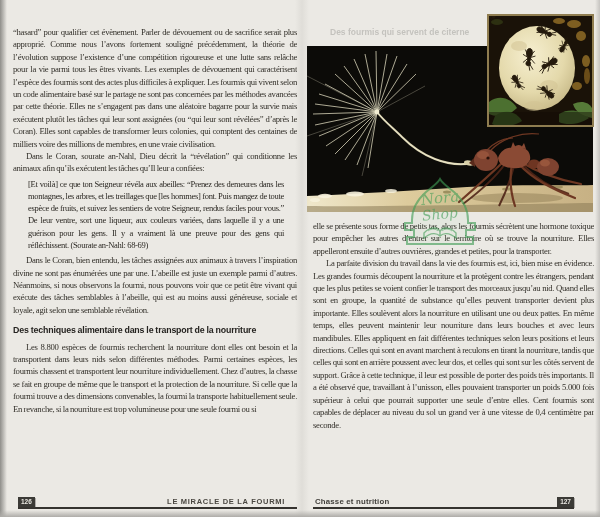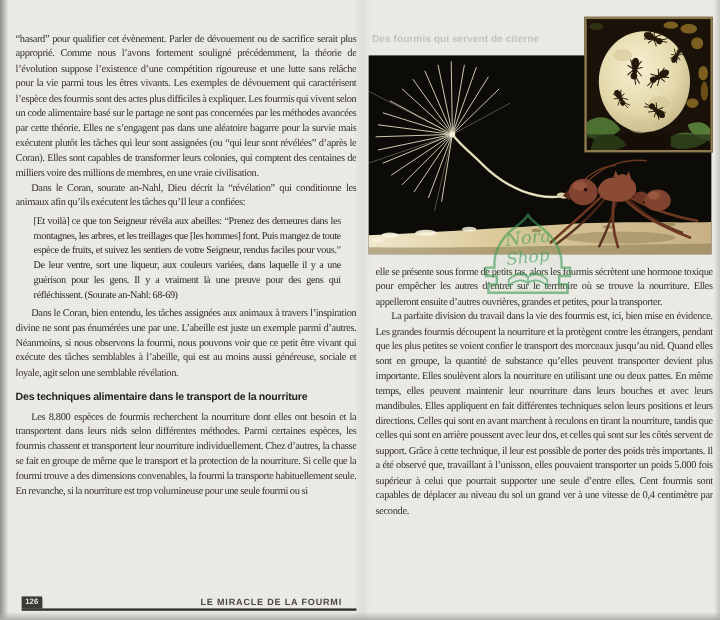--- a/index.html
+++ b/index.html
@@ -37,21 +37,21 @@
   .runtitle{margin-left:auto;padding:0 12px 1px 0;font-family:"Liberation Sans", sans-serif;
            font-weight:bold;font-size:7.5px;letter-spacing:0.7px;color:#4a4741;margin-top:27px;}
   .sectitle{padding:0 0 1px 2px;font-family:"Liberation Sans", sans-serif;
            font-weight:bold;font-size:7.8px;letter-spacing:0.2px;color:#42403c;}
   .footer-right .pagebox{margin-left:auto;}
 
   
   .photo-main{position:absolute;left:307px;top:46px;width:286px;height:166px;}
   .photo-inset{position:absolute;left:487px;top:14px;width:103px;height:109px;
                border:2px solid #8f7d50;box-sizing:content-box;background:#1a1208;}
-  .bleed{position:absolute;left:310px;top:27px;width:250px;
+  .bleed{position:absolute;left:330px;top:27px;width:250px;
          font-family:"Liberation Sans", sans-serif;font-weight:bold;font-size:8.5px;
          color:#9d9c98;opacity:0.5;filter:blur(0.4px);}
   .stamp{position:absolute;left:402px;top:176px;width:76px;height:74px;opacity:0.62;}
   .stamp text{font-family:"DejaVu Serif", serif;font-style:italic;fill:#3f9d55;}
 </style>
 </head>
 <body>
 
 <div class="screen">
 
@@ -197,20 +197,24 @@
 
   <div class="text-col right-col" lang="fr">
     <p>elle se présente sous forme de petits tas, alors les fourmis sécrètent une hormone toxique pour empêcher les autres d’entrer sur le territoire où se trouve la nourriture. Elles appelleront ensuite d’autres ouvrières, grandes et petites, pour la transporter.</p>
     <p class="indent">La parfaite division du travail dans la vie des fourmis est, ici, bien mise en évidence. Les grandes fourmis découpent la nourriture et la protègent contre les étrangers, pendant que les plus petites se voient confier le transport des morceaux jusqu’au nid. Quand elles sont en groupe, la quantité de substance qu’elles peuvent transporter devient plus importante. Elles soulèvent alors la nourriture en utilisant une ou deux pattes. En même temps, elles peuvent maintenir leur nourriture dans leurs bouches et avec leurs mandibules. Elles appliquent en fait différentes techniques selon leurs positions et leurs directions. Celles qui sont en avant marchent à reculons en tirant la nourriture, tandis que celles qui sont en arrière poussent avec leur dos, et celles qui sont sur les côtés servent de support. Grâce à cette technique, il leur est possible de porter des poids très importants. Il a été observé que, travaillant à l’unisson, elles pouvaient transporter un poids 5.000 fois supérieur à celui que pourrait supporter une seule d’entre elles. Cent fourmis sont capables de déplacer au niveau du sol un grand ver à une vitesse de 0,4 centimètre par seconde.</p>
   </div>
 
   <div class="footer footer-left">
     <span class="pagebox">126</span>
     <span class="runtitle">LE MIRACLE DE LA FOURMI</span>
   </div>
+  <div class="footer footer-right">
+    <span class="sectitle">Chasse et nutrition</span>
+    <span class="pagebox">127</span>
+  </div>
 
   <div class="stamp">
     <svg width="76" height="74" viewBox="0 0 76 74">
       <path d="M38,3 C35,8 30,11 24,16 C15,24 10,33 10,44 L10,47 L3,47 L3,54 L12,54 L12,61 L5,61 L5,68 L71,68 L71,61 L64,61 L64,54 L73,54 L73,47 L66,47 L66,44 C66,33 61,24 52,16 C46,11 41,8 38,3 Z" fill="rgba(90,180,110,0.07)" stroke="#3f9d55" stroke-width="2"></path>
       <text x="38" y="27" font-size="15" text-anchor="middle" transform="rotate(-6 38 22)">Nora</text>
       <text x="38" y="43" font-size="14" text-anchor="middle" transform="rotate(-6 38 40)">Shop</text>
       <g stroke="#3f9d55" stroke-width="1.4" fill="none">
         <path d="M22,57 C29,50 35,51 38,55 C41,51 47,50 54,57 L54,62 C47,56 41,57 38,60 C35,57 29,56 22,62 Z"></path>
         <path d="M38,55 L38,60"></path>
         <path d="M26,55 C30,52 34,53 36,55 M50,55 C46,52 42,53 40,55" stroke-width="0.8"></path>

